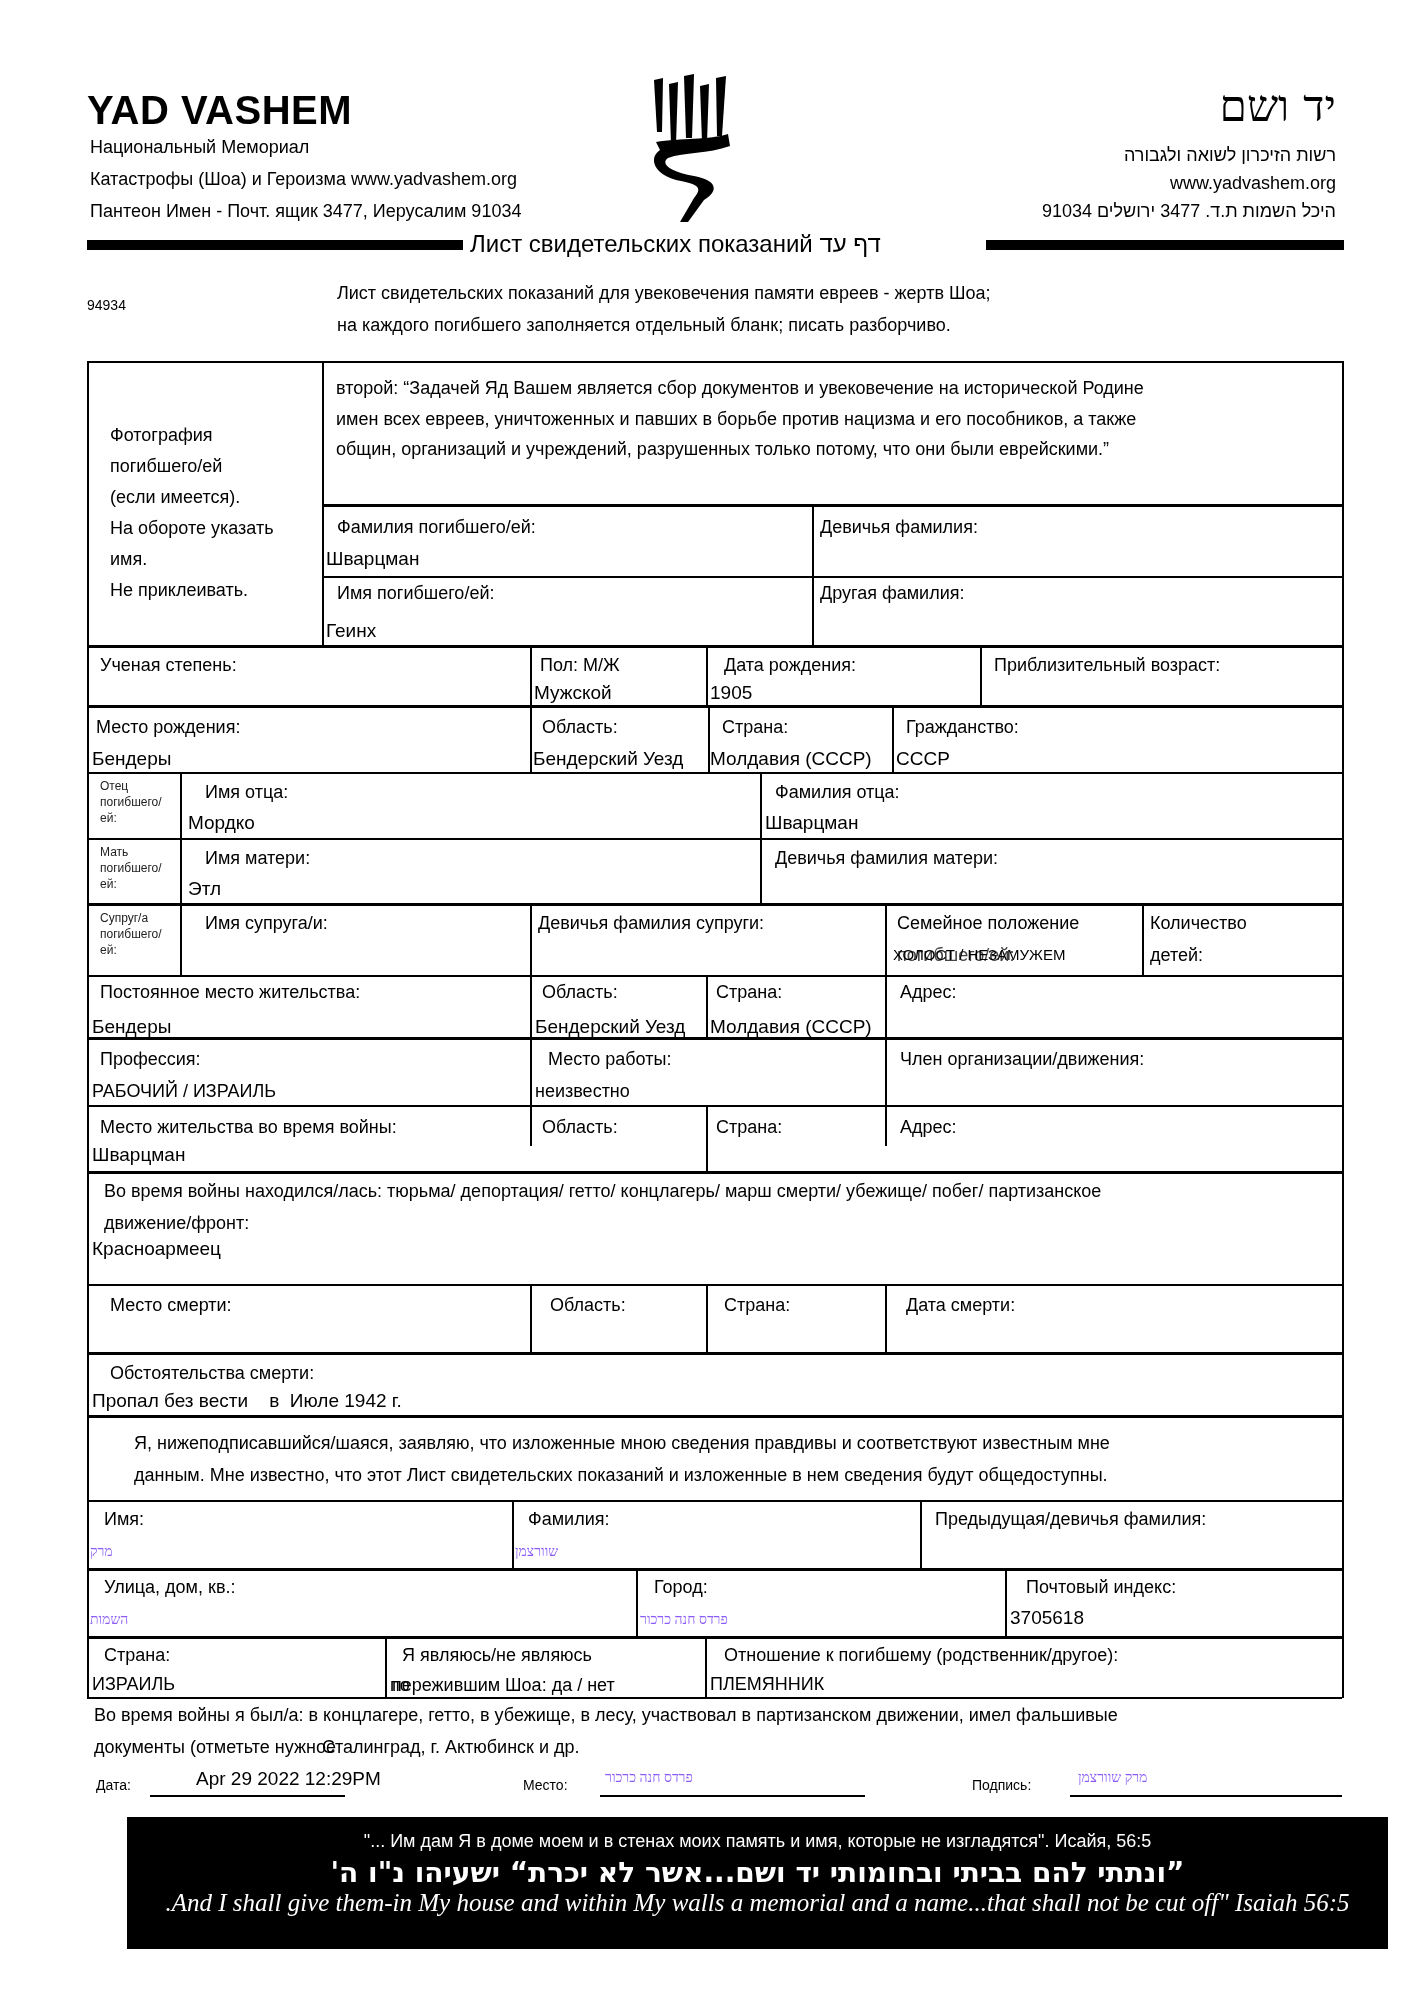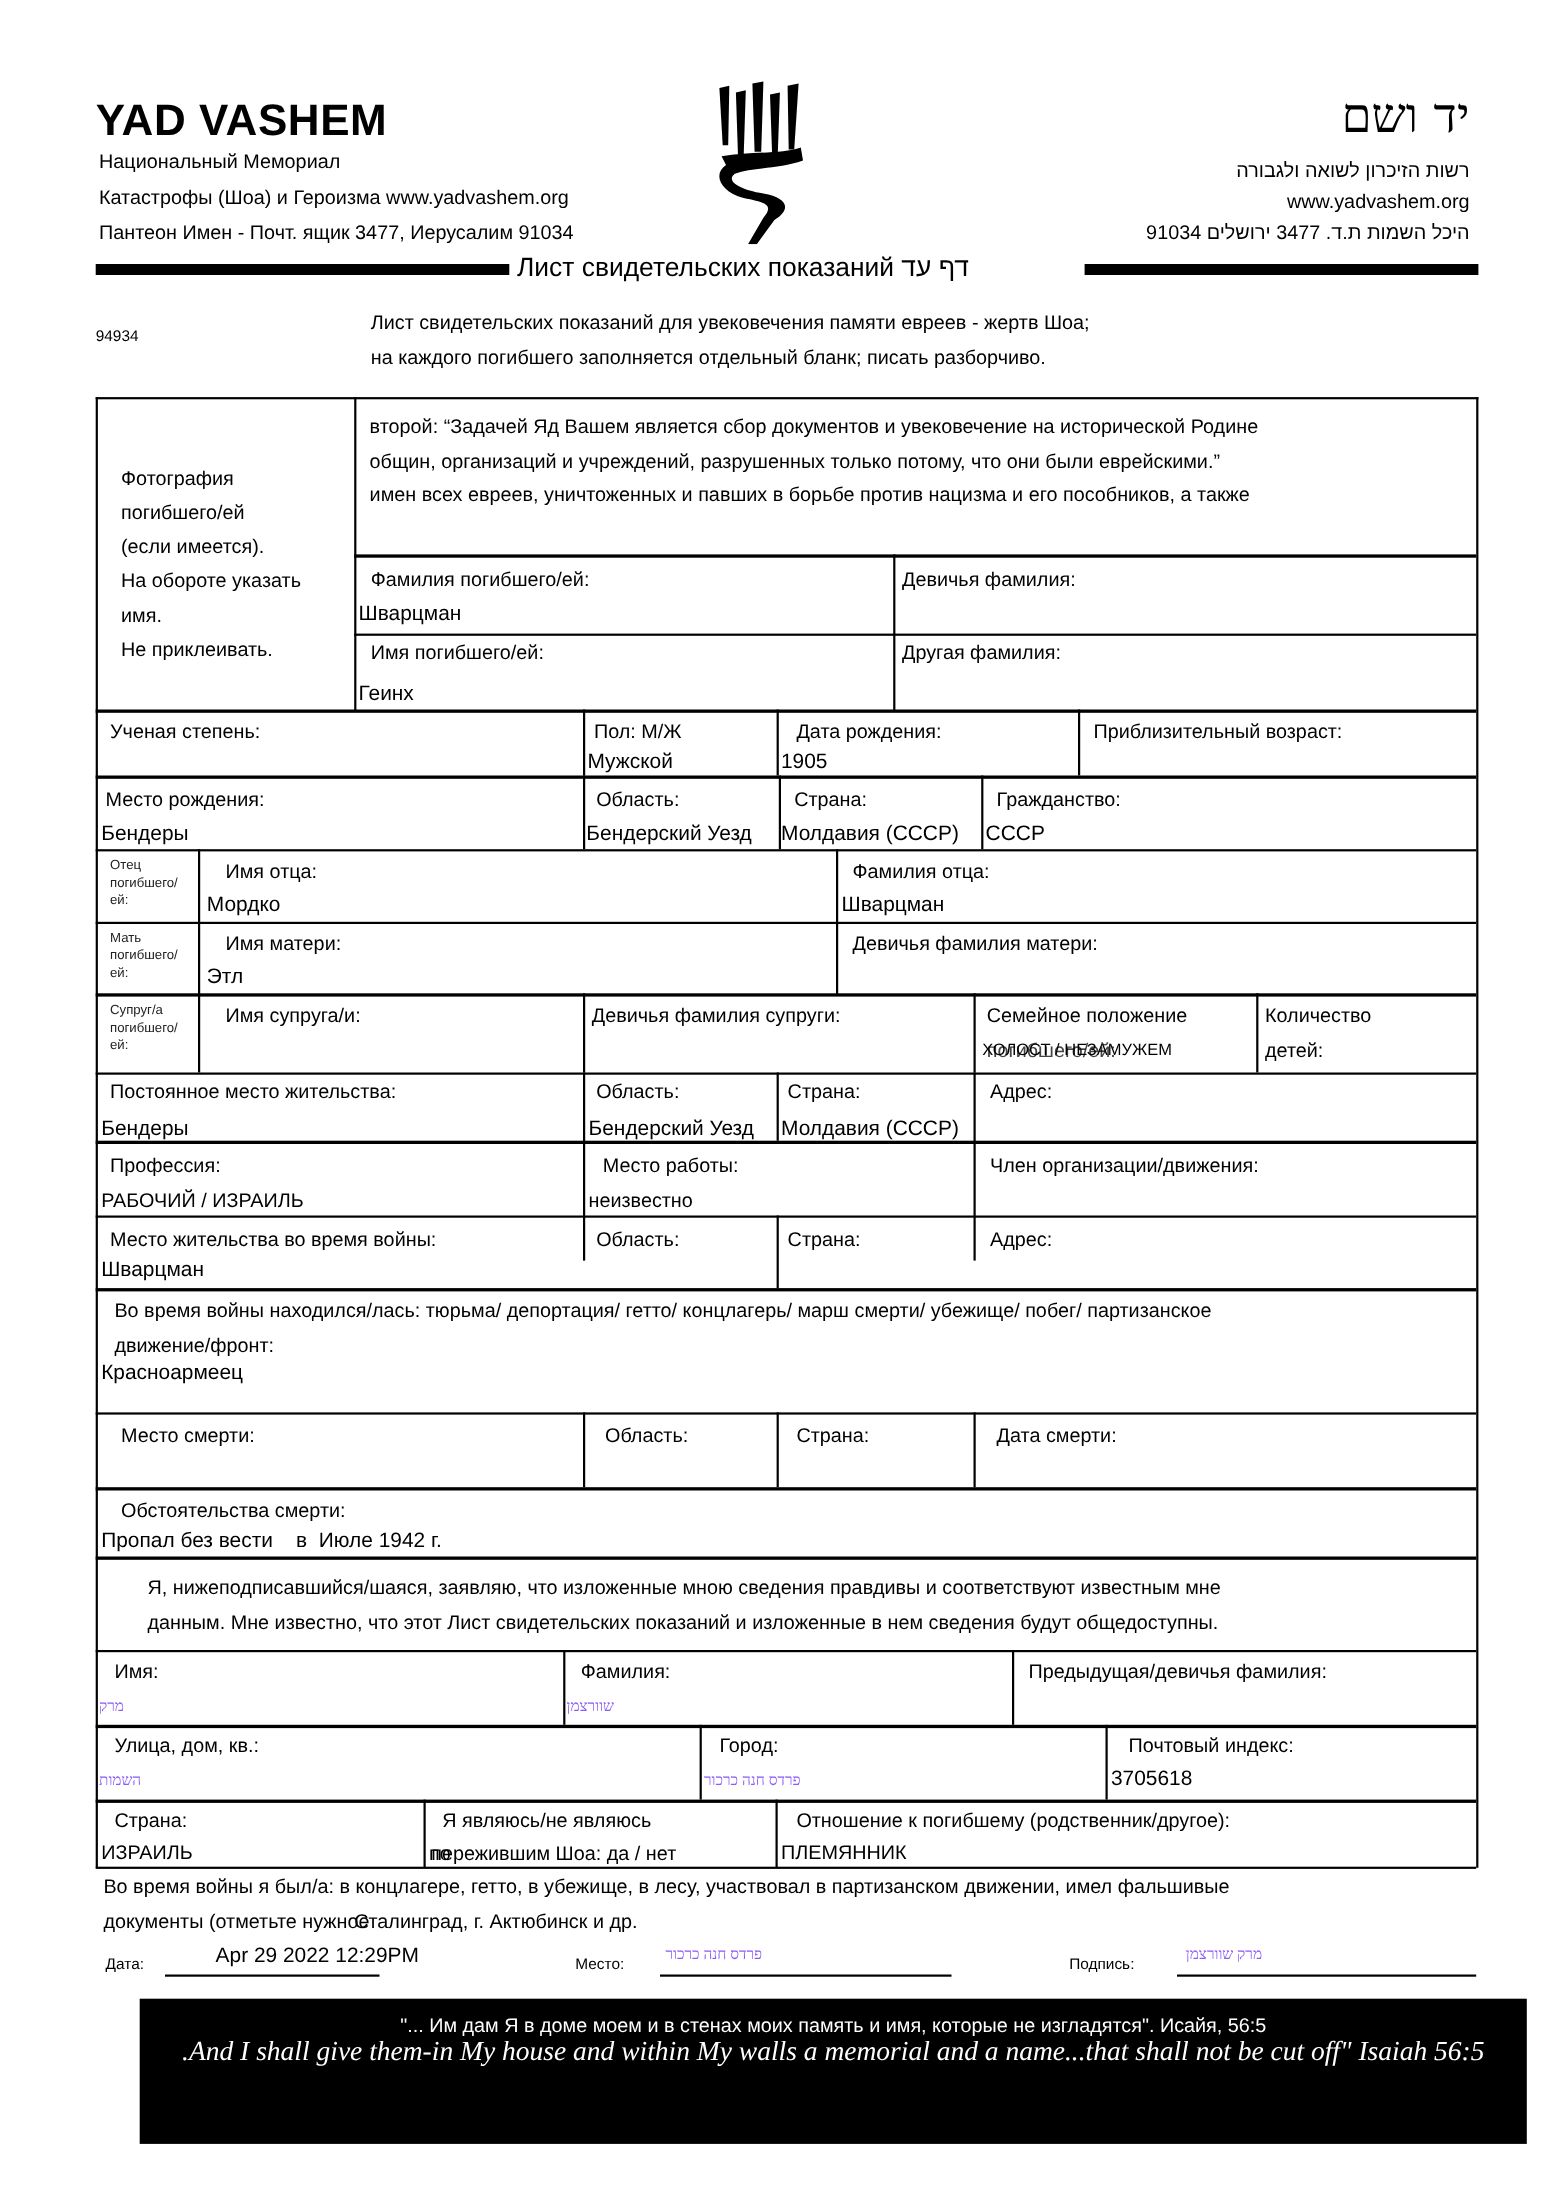--- a/index.html
+++ b/index.html
@@ -56,22 +56,22 @@
   <div>Фотография</div>
   <div>погибшего/ей</div>
   <div>(если имеется).</div>
   <div>На обороте указать</div>
   <div>имя.</div>
   <div>Не приклеивать.</div>
 </div>
 
 <div class="abs" style="left:336px;top:373px;font-size:18px;line-height:30.5px;white-space:nowrap;">
   <div>второй: “Задачей Яд Вашем является сбор документов и увековечение на исторической Родине</div>
+  <div>имен всех евреев, уничтоженных и павших в борьбе против нацизма и его пособников, а также</div>
   <div>общин, организаций и учреждений, разрушенных только потому, что они были еврейскими.”</div>
-  <div>имен всех евреев, уничтоженных и павших в борьбе против нацизма и его пособников, а также</div>
 </div>
 <div class="line hl3" style="left:322px;top:504px;width:1020px;"></div>
 
 <div class="abs t18" style="left:337px;top:518px;">Фамилия погибшего/ей:</div>
 <div class="abs cell-val" style="left:326px;top:548px;">Шварцман</div>
 <div class="line vl" style="left:812px;top:504px;height:142px;"></div>
 <div class="abs t18" style="left:820px;top:518px;">Девичья фамилия:</div>
 <div class="abs cell-val" style="left:820px;top:548px;"></div>
 <div class="line hl" style="left:322px;top:576px;width:1020px;"></div>
 
@@ -241,14 +241,15 @@
 <div class="line hl" style="left:150px;top:1795px;width:195px;"></div>
 <div class="abs t19" style="left:523px;top:1778px;">Место:</div>
 <div class="abs hand he" style="left:605px;top:1770px;">פרדס חנה כרכור</div>
 <div class="line hl" style="left:600px;top:1795px;width:265px;"></div>
 <div class="abs t19" style="left:972px;top:1778px;">Подпись:</div>
 <div class="abs hand he" style="left:1078px;top:1770px;">מרק שוורצמן</div>
 <div class="line hl" style="left:1070px;top:1795px;width:272px;"></div>
 
 <div class="abs" style="left:127px;top:1817px;width:1261px;height:132px;background:#000;color:#fff;text-align:center;">
   <div style="font-size:18px;margin-top:14px;white-space:nowrap;">"... Им дам Я в доме моем и в стенах моих память и имя, которые не изгладятся". Исайя, 56:5</div>
+  <div style="font-size:28px;font-weight:bold;font-family:'DejaVu Sans',sans-serif;direction:rtl;margin-top:4px;white-space:nowrap;">”ונתתי להם בביתי ובחומותי יד ושם...אשר לא יכרת“ ישעיהו נ"ו ה'</div>
   <div style="font-size:25px;font-style:italic;font-family:'Liberation Serif',serif;margin-top:0px;white-space:nowrap;">.And I shall give them-in My house and within My walls a memorial and a name...that shall not be cut off" Isaiah 56:5</div>
 </div>
 
 </body></html>

